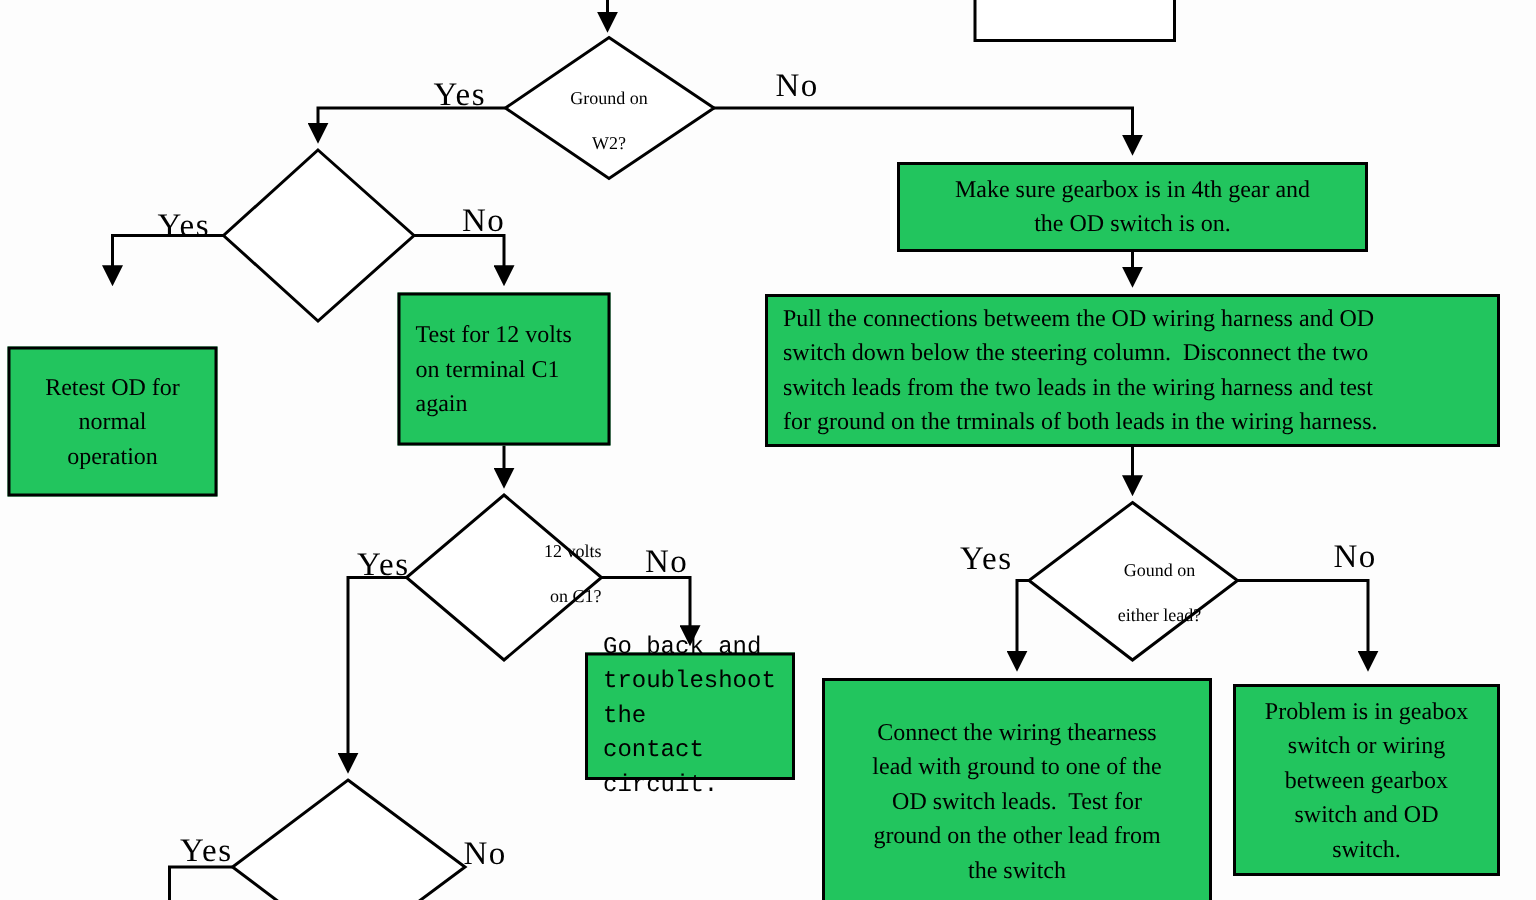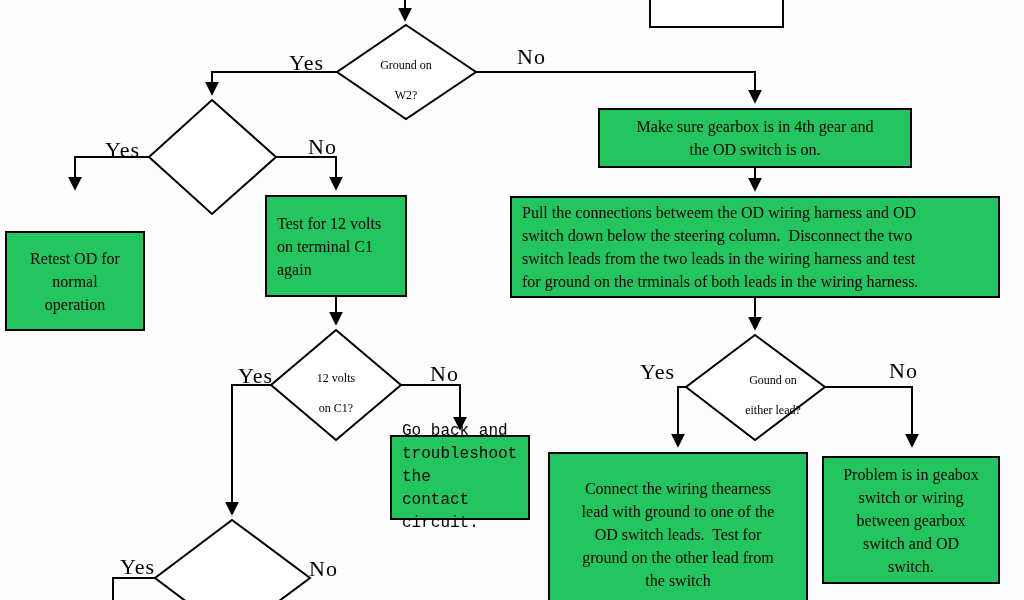--- a/index.html
+++ b/index.html
@@ -111,21 +111,21 @@
 the switch</div>
 
   <div class="box" style="left:822px; top:456px; width:178px; height:128px;">Problem is in geabox
 switch or wiring
 between gearbox
 switch and OD
 switch.</div>
 
   <div class="dtext" style="left:341px; top:50px;">Ground on
 W2?</div>
-  <div class="dtext" style="left:271px; top:363px;">12 volts
+  <div class="dtext" style="left:271px; top:352px;text-align:right;">12 volts
 on C1?</div>
   <div class="dtext" style="left:708px; top:365px;">Gound on
 either lead?</div>
 
   <span class="elabel" style="left:289px; top:50px;">Yes</span>
   <span class="elabel" style="left:517px; top:44px;">No</span>
   <span class="elabel" style="left:105px; top:137px;">Yes</span>
   <span class="elabel" style="left:308px; top:134px;">No</span>
   <span class="elabel" style="left:238px; top:363px;">Yes</span>
   <span class="elabel" style="left:430px; top:361px;">No</span>

